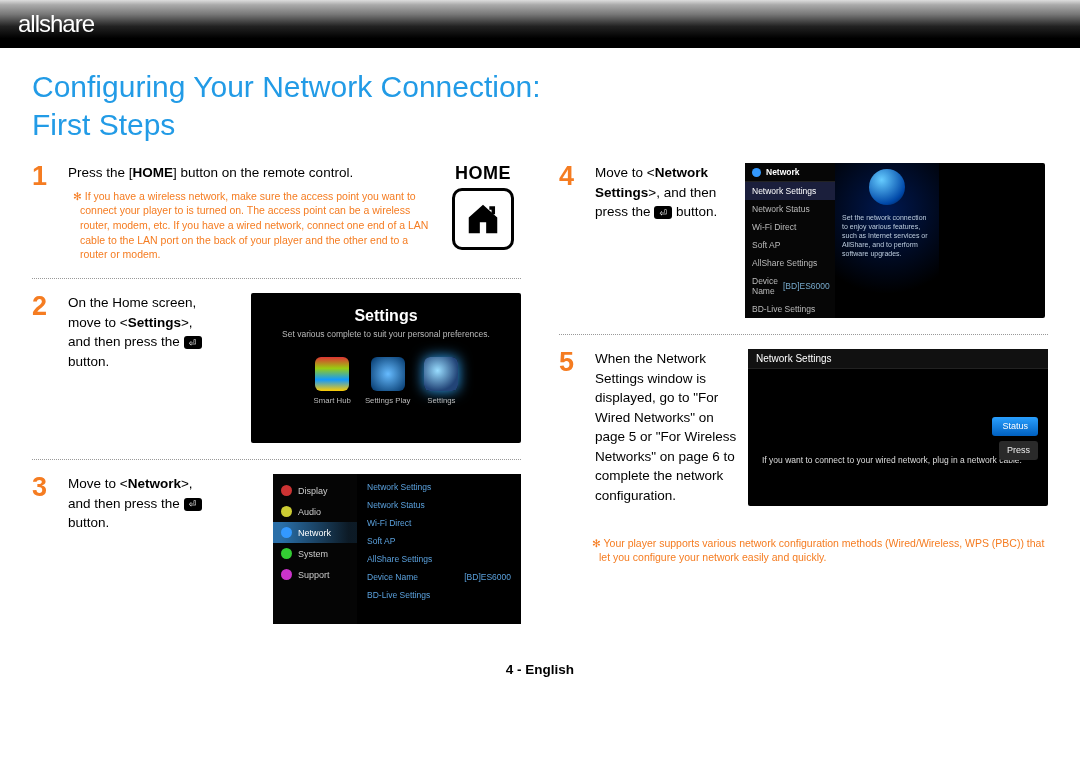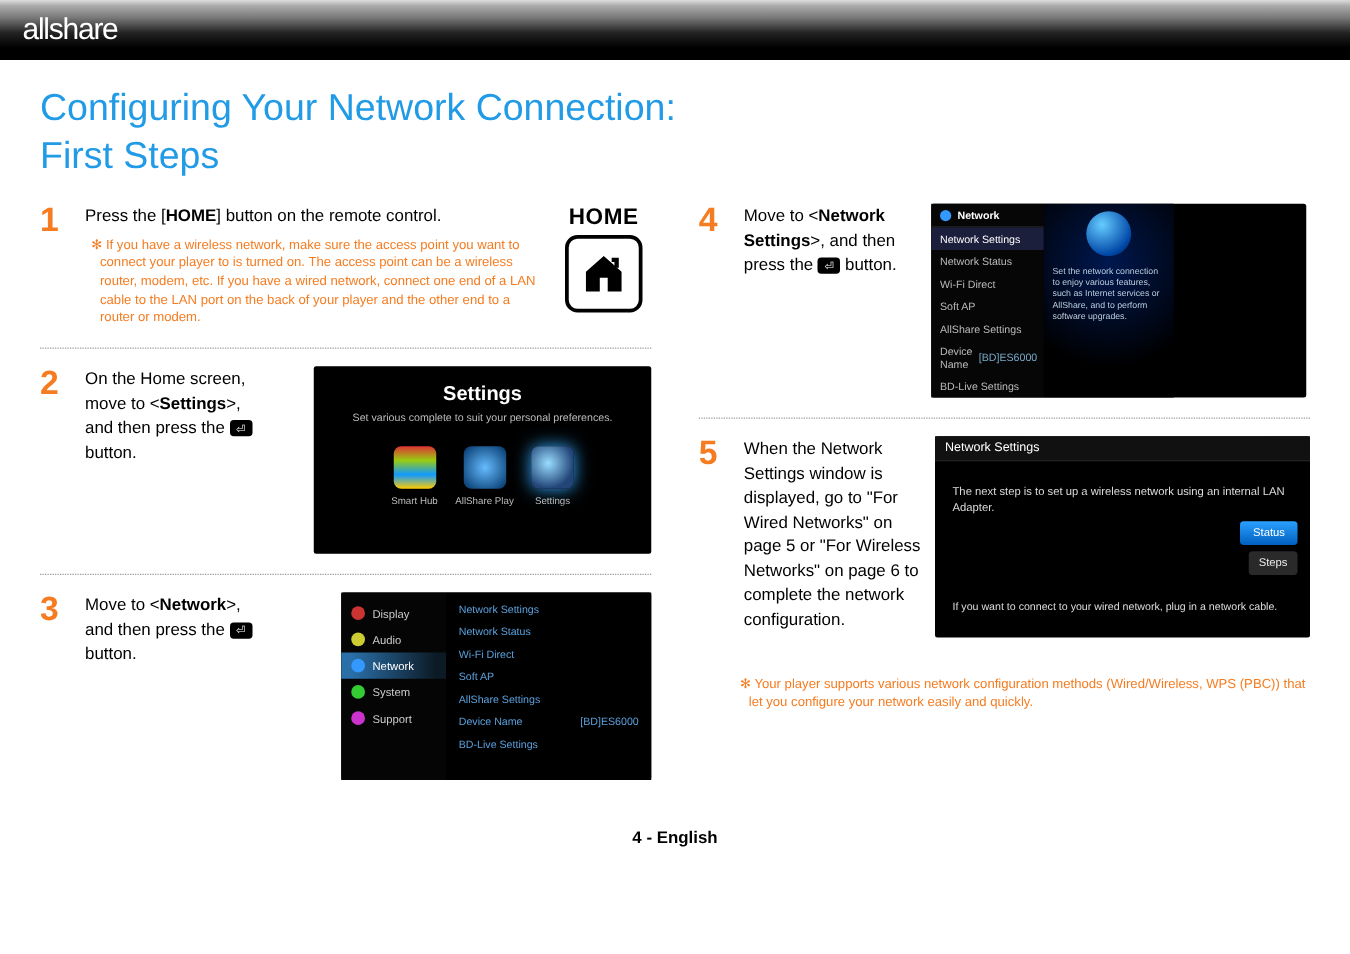--- a/index.html
+++ b/index.html
@@ -246,21 +246,21 @@
       <div class="step rule">
         <div class="stepnum">2</div>
         <div class="stepbody" style="max-width:150px;">
           <span>On the Home screen, move to &lt;</span><b>Settings</b><span>&gt;, and then press the </span><span class="enter-icon">⏎</span><span> button.</span>
         </div>
         <div class="shot shot-settings">
           <div class="hd">Settings</div>
           <div class="sub">Set various complete to suit your personal preferences.</div>
           <div class="app-row">
             <div class="app"><div class="ic" style="background:linear-gradient(#d33,#9c1,#19f,#fc0);"></div><span>Smart Hub</span></div>
-            <div class="app"><div class="ic" style="background:radial-gradient(circle,#6bf,#036);"></div><span>AllShare Play</span></div>
+            <div class="app"><div class="ic" style="background:radial-gradient(circle,#6bf,#036);"></div><span>Settings Play</span></div>
             <div class="app"><div class="ic" style="background:radial-gradient(circle at 40% 40%,#9df,#247 70%); box-shadow:0 0 14px #3af;"></div><span>Settings</span></div>
           </div>
         </div>
       </div>
 
       <div class="step">
         <div class="stepnum">3</div>
         <div class="stepbody" style="max-width:150px;">
           <span>Move to &lt;</span><b>Network</b><span>&gt;, and then press the </span><span class="enter-icon">⏎</span><span> button.</span>
         </div>
@@ -334,23 +334,22 @@
           </div>
         </div>
       </div>
 
       <div class="step">
         <div class="stepnum">5</div>
         <div class="stepbody" style="max-width:160px;">When the Network Settings window is displayed, go to "For Wired Networks" on page 5 or "For Wireless Networks" on page 6 to complete the network configuration.</div>
         <div class="shot shot-wiz">
           <div class="panel-title">Network Settings</div>
           <div class="wiz-body">
-            <div>The next step is to set up a wireless network using an internal LAN Adapter.</div>
             <div class="btn-start">Status</div>
-            <div class="btn-cancel">Steps</div>
+            <div class="btn-cancel">Press</div>
             <div style="margin-top:68px;font-size:8.5px;">If you want to connect to your wired network, plug in a network cable.</div>
           </div>
         </div>
       </div>
 
       <div class="gl-note">Your player supports various network configuration methods (Wired/Wireless, WPS (PBC)) that let you configure your network easily and quickly.</div>
 
     </div>
   </div>
 

